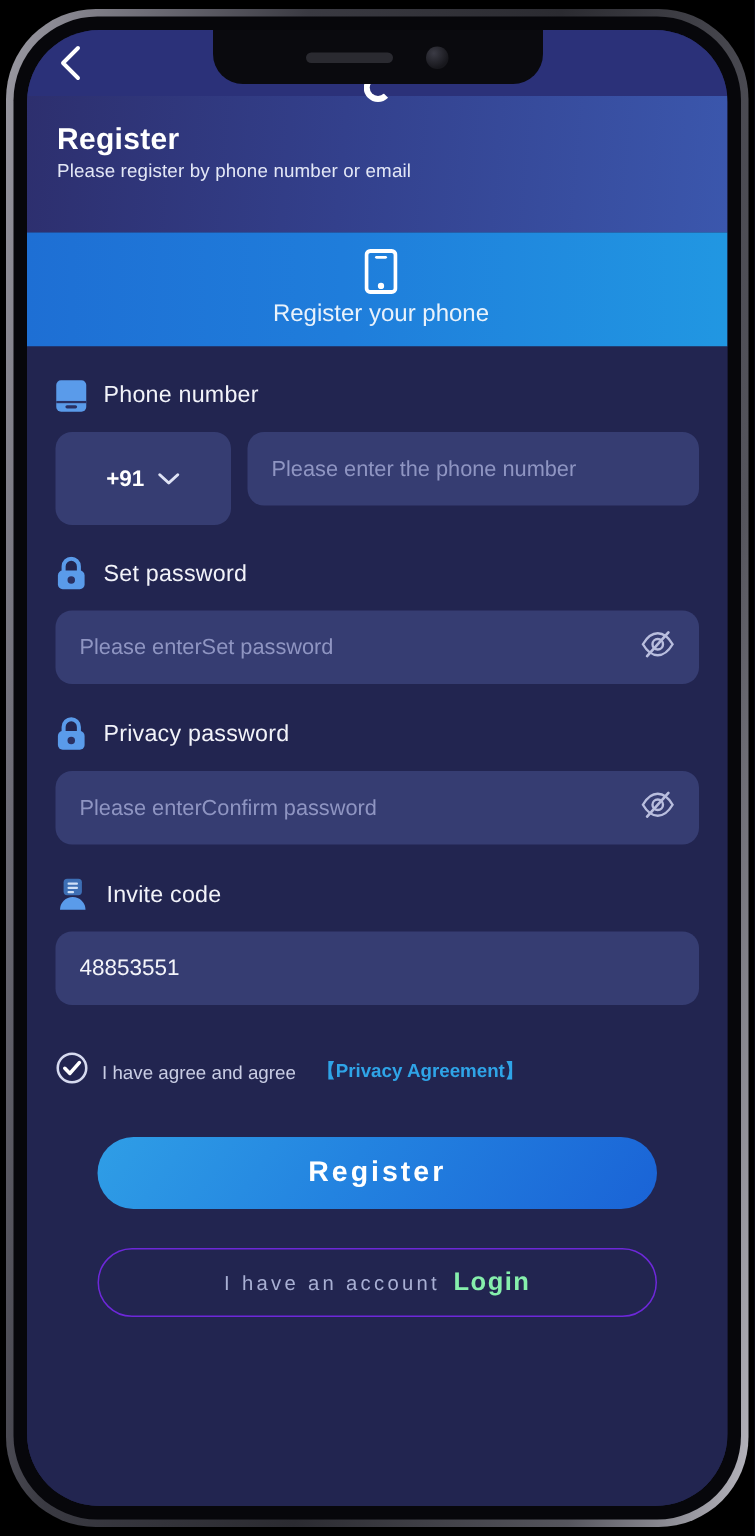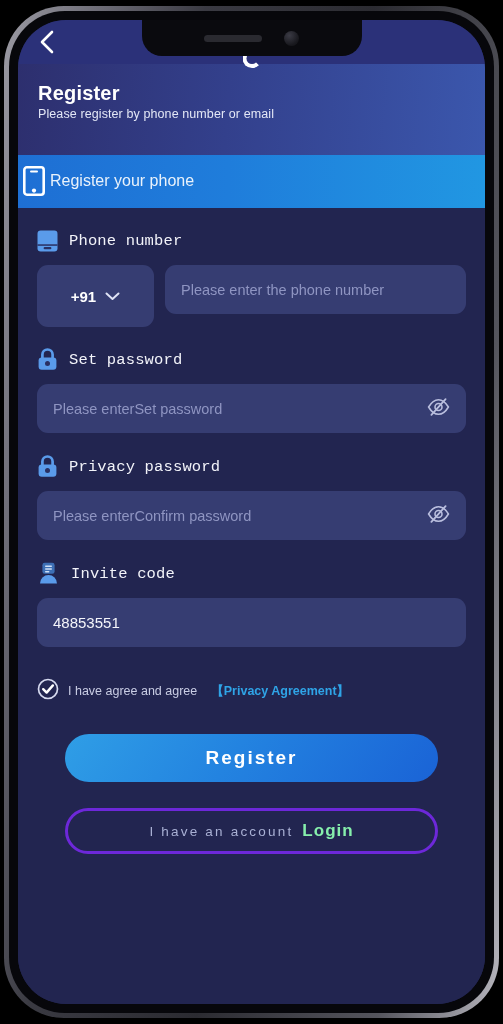--- a/index.html
+++ b/index.html
@@ -89,35 +89,34 @@
 
   
   .tabbar{
     display:flex;
     background:linear-gradient(90deg,#1e6fd4 0%,#1f7ddb 45%,#2197e2 100%);
     box-shadow:0 1px 0 rgba(0,0,0,.28);
   }
   .tab{
     flex:1;
     padding:11px 0 12px 5px;
-    display:flex; flex-direction:row; align-items:center; gap:5px;
+    display:flex; flex-direction:column; align-items:center; gap:5px;
     cursor:pointer;
   }
   .tab-label{ color:#e9f2fb; font-size:16px; }
 
   
   .form{
     padding:22px 19px 0 19px;
     background:#222550;
     height:100%;
   }
   .field-label{
     display:flex; align-items:center; gap:11px;
     margin-bottom:13px;
-    font-family:Liberation Mono, monospace;
   }
   .field-label .label-text{
     color:#f2f3f9; font-size:15.5px; letter-spacing:.15px;
   }
 
   .row{ display:flex; gap:11px; }
   .cc-select{
     width:117px; height:62px;
     background:#363d72;
     border-radius:11px;
@@ -160,21 +159,21 @@
     border-radius:26px;
     background:linear-gradient(125deg,#2f9ee6 0%,#2383e0 45%,#1a63d6 100%);
     display:flex; align-items:center; justify-content:center;
     color:#ffffff; font-size:19px; font-weight:bold; letter-spacing:2px;
     cursor:pointer;
   }
   .btn-login{
     margin:26px 28px 0 28px;
     height:46px;
     border-radius:26px;
-    border:3px solid #6d28d9;
+    border:1px solid #6d28d9;
     display:flex; align-items:center; justify-content:center;
     cursor:pointer;
   }
   .btn-login .t1{ color:#a9b0d4; font-size:13.5px; letter-spacing:2.2px; }
   .btn-login .t2{ color:#86efac; font-size:17px; font-weight:bold; letter-spacing:1px; margin-left:9px; }
 </style>
 </head>
 <body>
 
 <div class="phone-outer">

